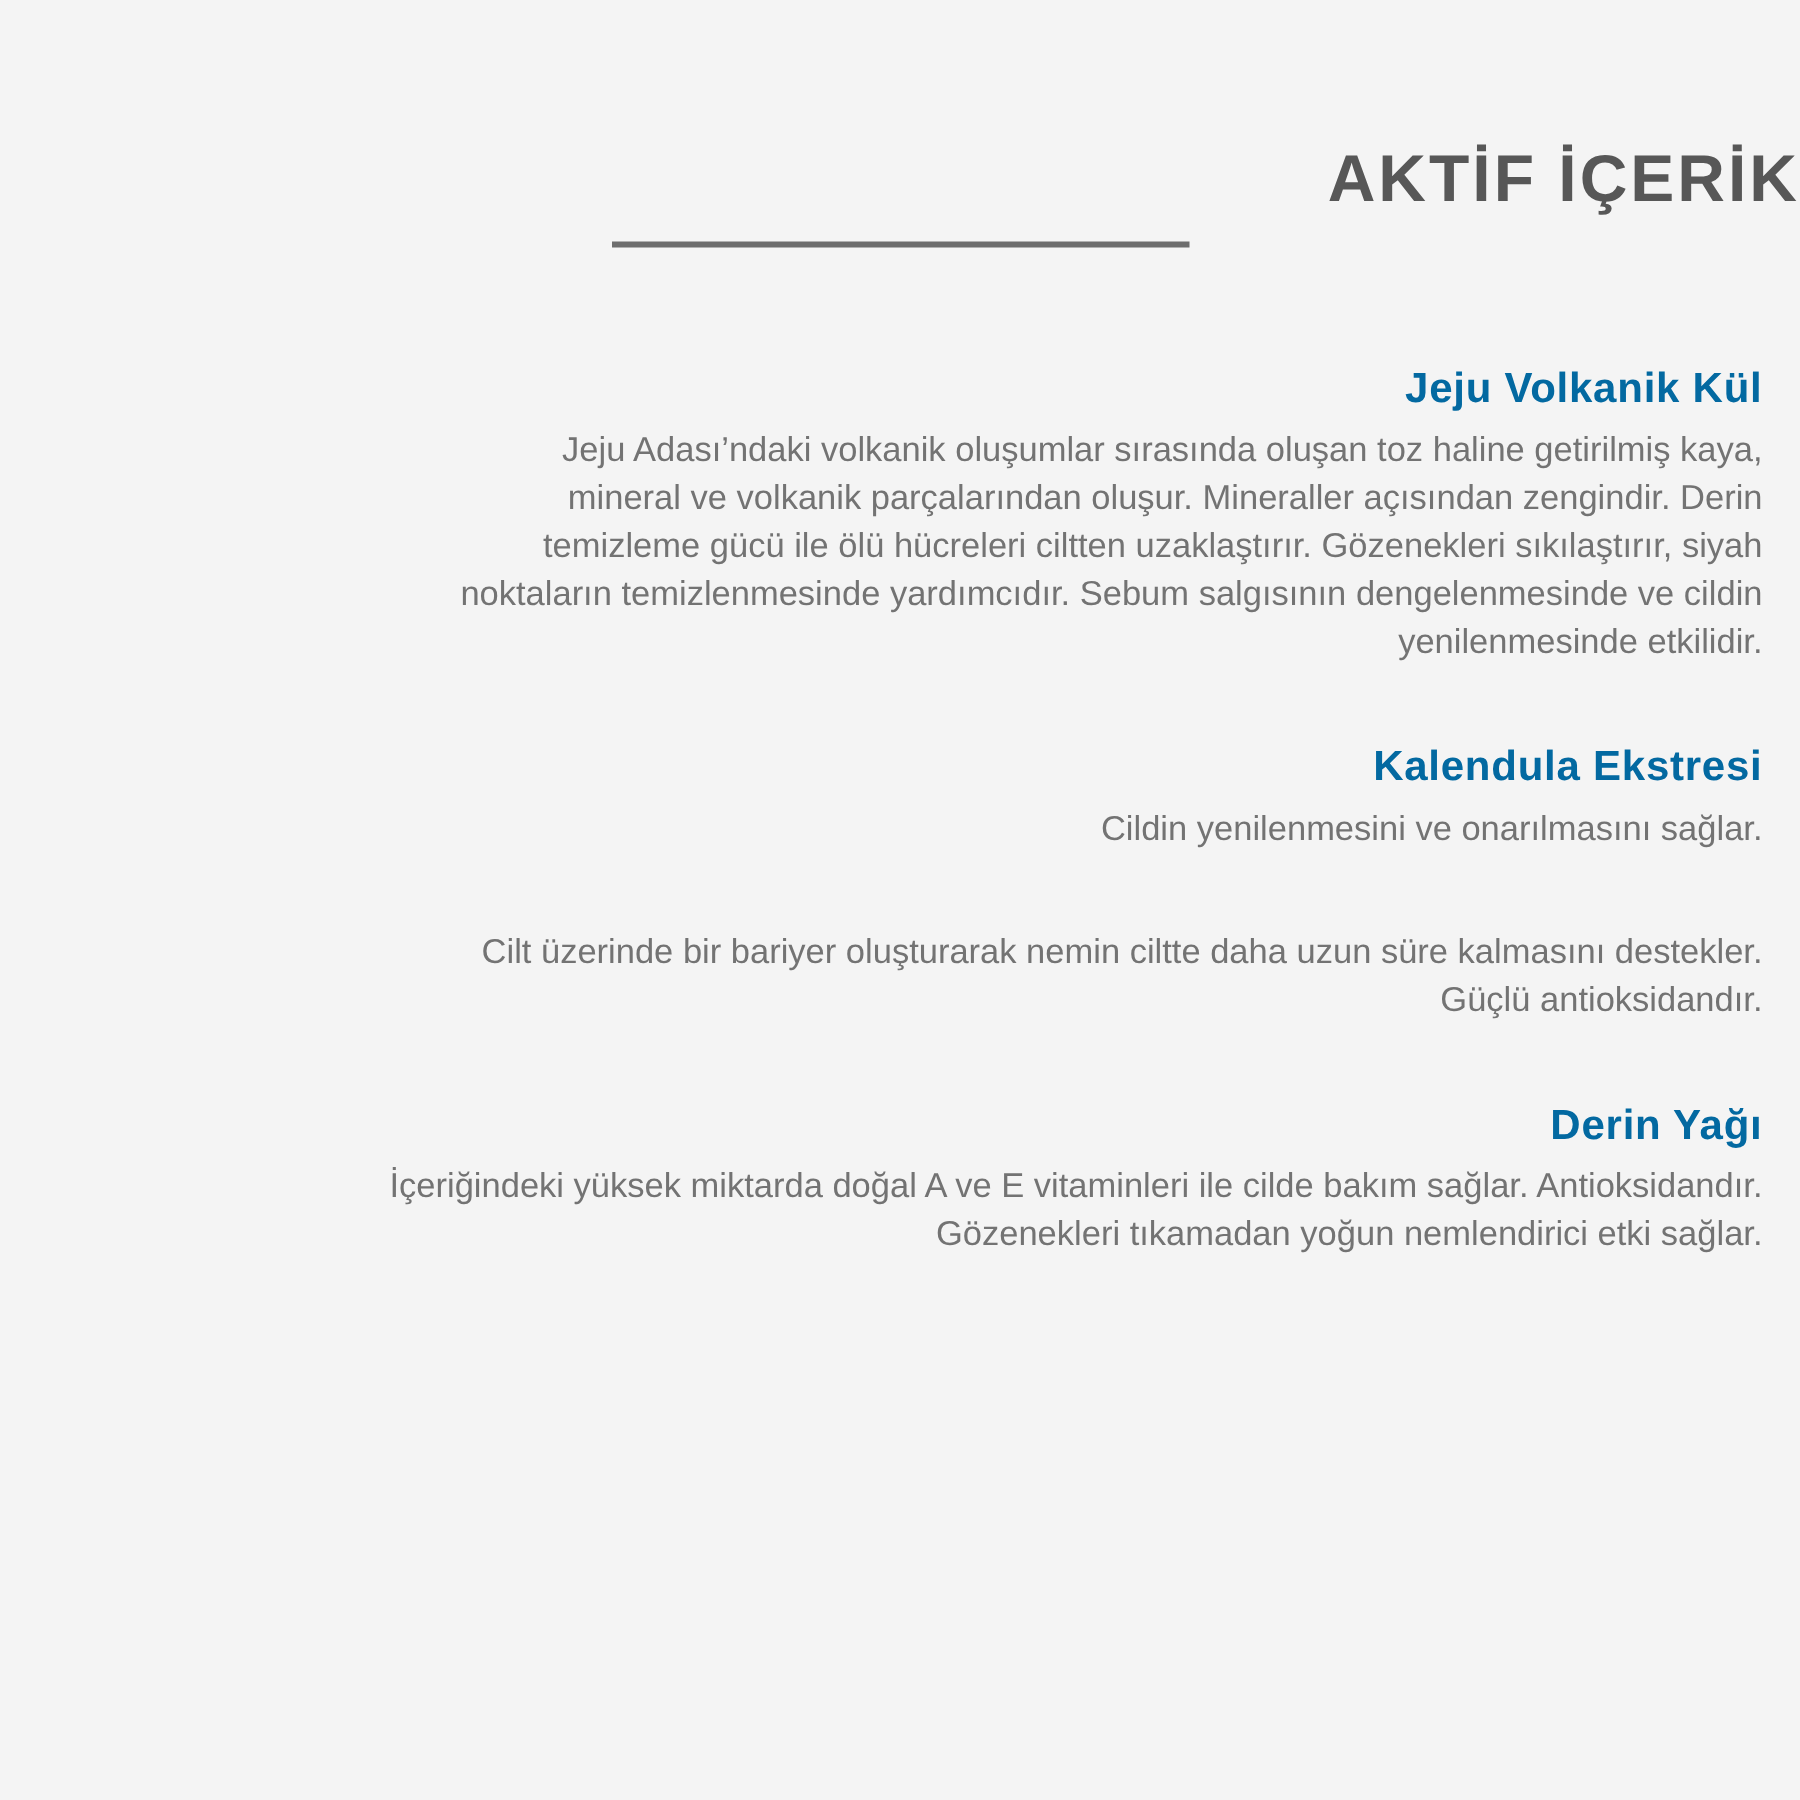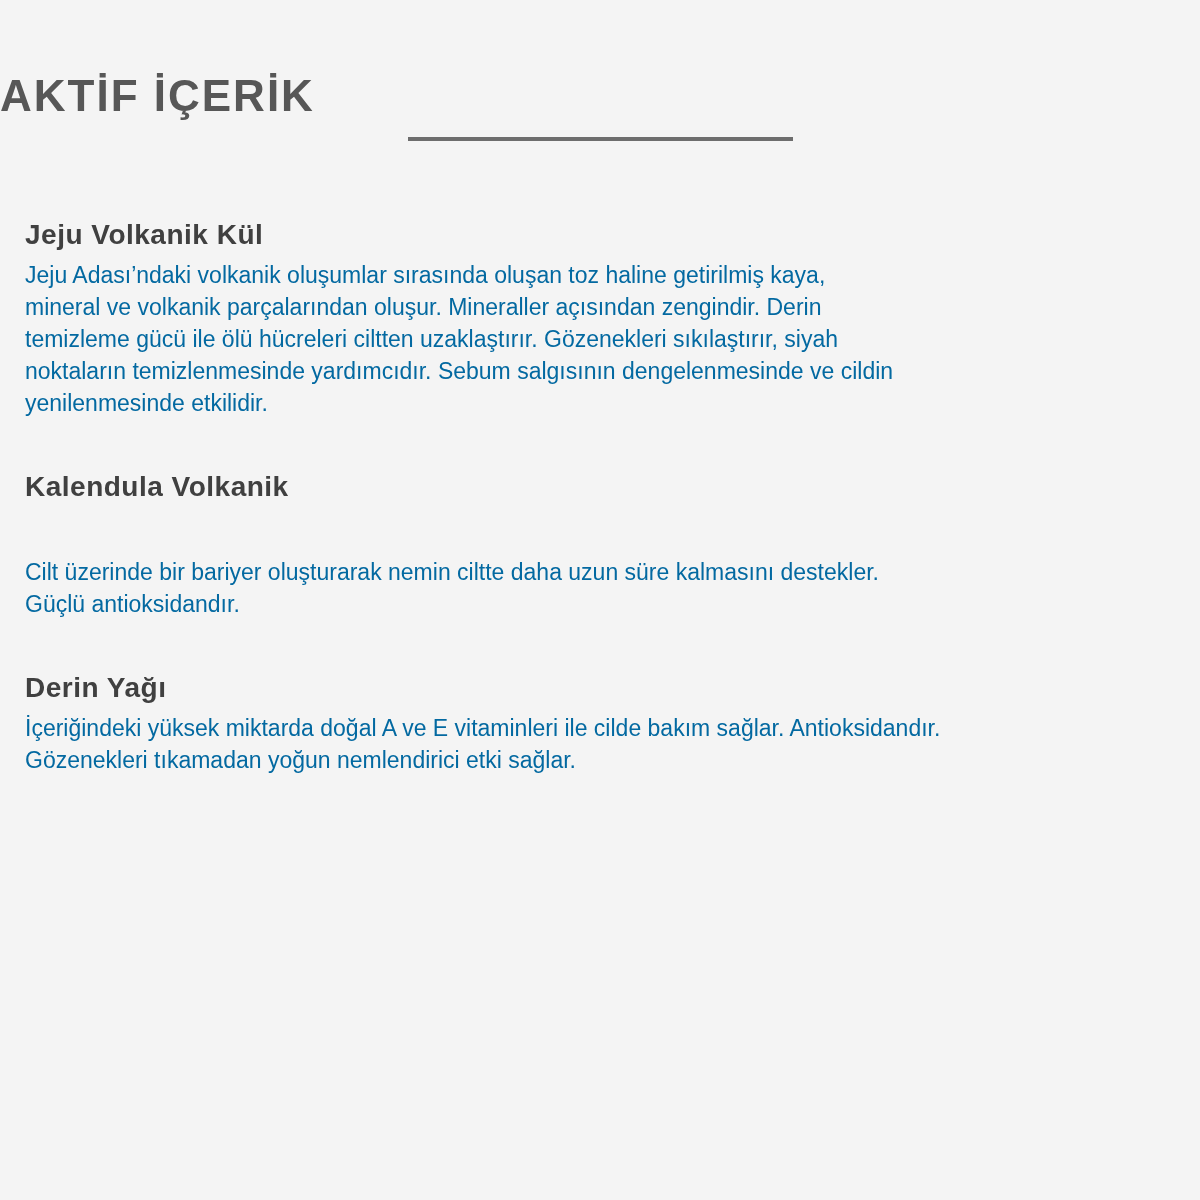--- a/index.html
+++ b/index.html
@@ -10,22 +10,22 @@
     width: 1200px;
     height: 1200px;
     background: #f4f4f4;
     font-family: "Liberation Sans", sans-serif;
     -webkit-font-smoothing: antialiased;
   }
   .page {
     width: 1200px;
     height: 1200px;
     box-sizing: border-box;
-    padding-top: 70px;
-    text-align: left;
+    padding-top: 94px;
+    text-align: right;
     overflow: hidden;
   }
   .page-title {
     margin: 0 auto;
     font-size: 44px;
     line-height: 1.2;
     font-weight: bold;
     letter-spacing: 2px;
     color: #575757;
   }
@@ -41,27 +41,27 @@
   .ingredient-section {
     margin: 0 auto 50px auto;
     max-width: 1150px;
   }
   .ingredient-heading {
     margin: 0 0 6px 0;
     font-size: 28px;
     line-height: 1.3;
     font-weight: bold;
     letter-spacing: 0.5px;
-    color: #404040;
+    color: #0369a1;
   }
   .ingredient-description {
     margin: 0 auto;
     font-size: 23px;
     line-height: 32px;
-    color: #0369a1;
+    color: #737373;
     white-space: pre-line;
   }
 </style>
 </head>
 <body>
 
 <main class="page">
 
   <h1 class="page-title">AKTİF İÇERİK</h1>
 
@@ -73,21 +73,22 @@
       <h2 class="ingredient-heading">Jeju Volkanik Kül</h2>
       <p class="ingredient-description">Jeju Adası’ndaki volkanik oluşumlar sırasında oluşan toz haline getirilmiş kaya,
 mineral ve volkanik parçalarından oluşur. Mineraller açısından zengindir. Derin
 temizleme gücü ile ölü hücreleri ciltten uzaklaştırır. Gözenekleri sıkılaştırır, siyah
 noktaların temizlenmesinde yardımcıdır. Sebum salgısının dengelenmesinde ve cildin
 yenilenmesinde etkilidir.</p>
     </section>
 
 
     <section class="ingredient-section">
-      <h2 class="ingredient-heading">Kalendula Volkanik</h2>
+      <h2 class="ingredient-heading">Kalendula Ekstresi</h2>
+      <p class="ingredient-description">Cildin yenilenmesini ve onarılmasını sağlar.</p>
     </section>
 
     <section class="ingredient-section">
       <p class="ingredient-description">Cilt üzerinde bir bariyer oluşturarak nemin ciltte daha uzun süre kalmasını destekler.
 Güçlü antioksidandır.</p>
     </section>
 
     <section class="ingredient-section">
       <h2 class="ingredient-heading">Derin Yağı</h2>
       <p class="ingredient-description">İçeriğindeki yüksek miktarda doğal A ve E vitaminleri ile cilde bakım sağlar. Antioksidandır.

